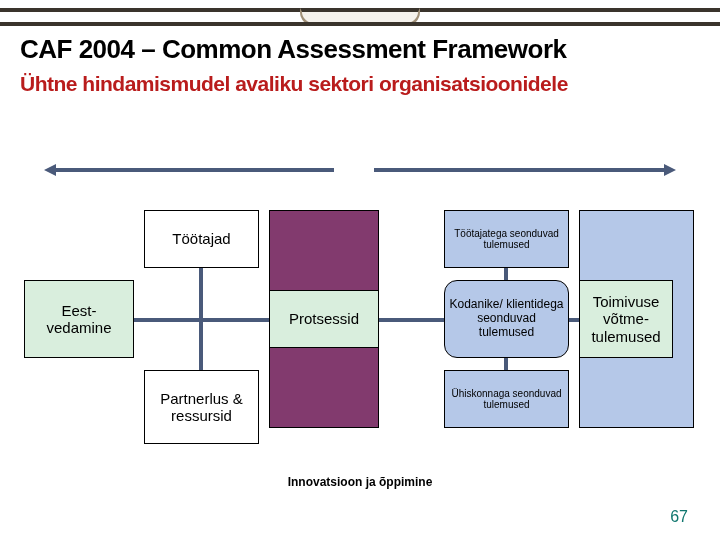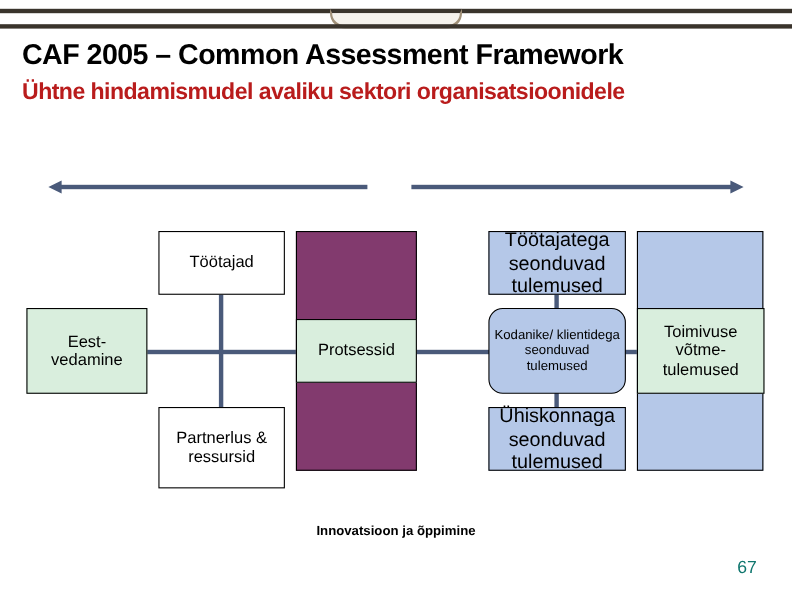--- a/index.html
+++ b/index.html
@@ -102,21 +102,21 @@
     text-align: center;
     font-size: 15px;
     line-height: 1.15;
     padding: 4px;
     z-index: 1;
   }
   .box.mint { background: #d9eedd; }
   .box.white { background: #fff; }
   .box.purple { background: #823a6e; }
   .box.blue { background: #b5c8e8; }
-  .box.small { font-size: 18px; }
+  .box.small { font-size: 10px; }
   .box.smaller { font-size: 12px; border-radius: 13px; }
   .bottom-label {
     position: absolute;
     top: 475px;
     left: 0; right: 0;
     text-align: center;
     font-weight: 700;
     font-size: 12px;
     color: #000;
   }
@@ -128,21 +128,21 @@
     color: #0f766e;
   }
 </style>
 </head>
 <body>
 
 <div class="rule top"></div>
 <div class="ornament"></div>
 <div class="rule bottom"></div>
 
-<div class="title">CAF 2005 – Common Assessment Framework</div>
+<div class="title">CAF 2004 – Common Assessment Framework</div>
 <div class="subtitle">Ühtne hindamismudel avaliku sektori organisatsioonidele</div>
 
 <div class="diagram">
 
   <div class="arrowhead-left" style="top:4px;left:20px;"></div>
   <div class="hbar" style="top:8px;left:30px;width:280px;"></div>
   <div class="hbar" style="top:8px;left:350px;width:292px;"></div>
   <div class="arrowhead-right" style="top:4px;left:640px;"></div>
 
   <div class="hbar" style="top:158px;left:20px;width:630px;"></div>
@@ -157,19 +157,19 @@
   <div class="box white" style="top:210px;left:120px;width:115px;height:74px;">Partnerlus &amp; ressursid</div>
 
   <div class="box purple" style="top:50px;left:245px;width:110px;height:218px;background:#823a6e;"></div>
   <div class="box mint" style="top:130px;left:245px;width:110px;height:58px;">Protsessid</div>
 
   <div class="box blue small" style="top:50px;left:420px;width:125px;height:58px;">Töötajatega seonduvad tulemused</div>
   <div class="box blue smaller" style="top:120px;left:420px;width:125px;height:78px;">Kodanike/ klientidega seonduvad tulemused</div>
   <div class="box blue small" style="top:210px;left:420px;width:125px;height:58px;">Ühiskonnaga seonduvad tulemused</div>
 
   <div class="box blue" style="top:50px;left:555px;width:115px;height:218px;"></div>
-  <div class="box mint" style="top:120px;left:555px;width:116px;height:78px;">Toimivuse võtme-tulemused</div>
+  <div class="box mint" style="top:120px;left:555px;width:94px;height:78px;">Toimivuse võtme-tulemused</div>
 
 </div>
 
 <div class="bottom-label">Innovatsioon ja õppimine</div>
 
 <div class="pagenum">67</div>
 
 </body></html>

